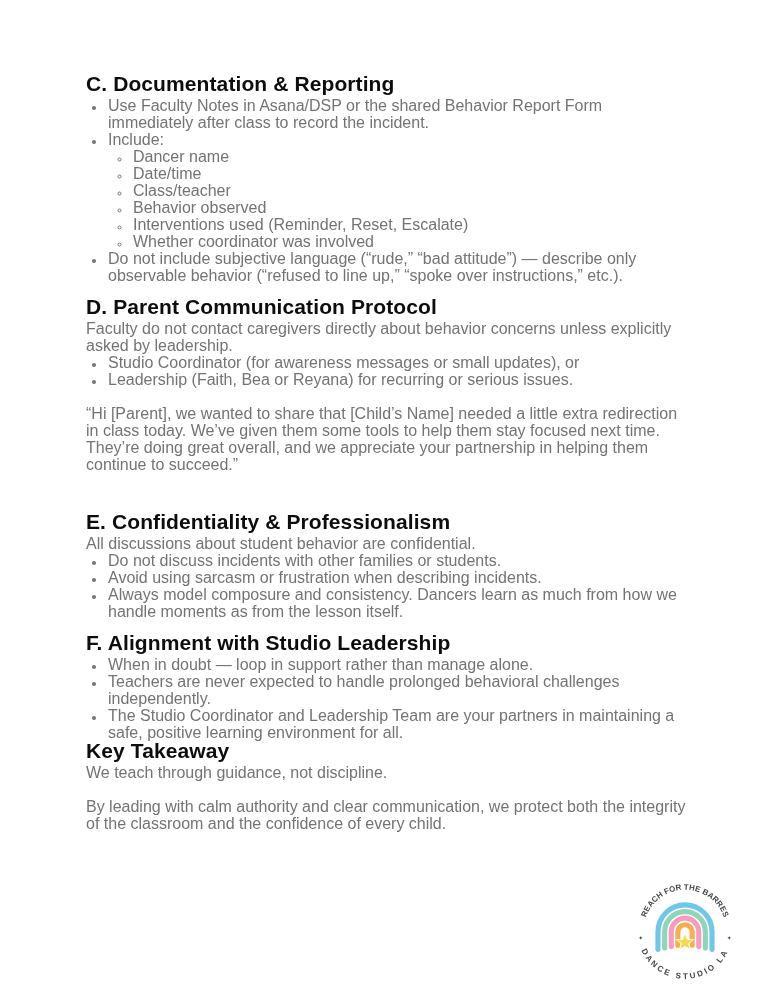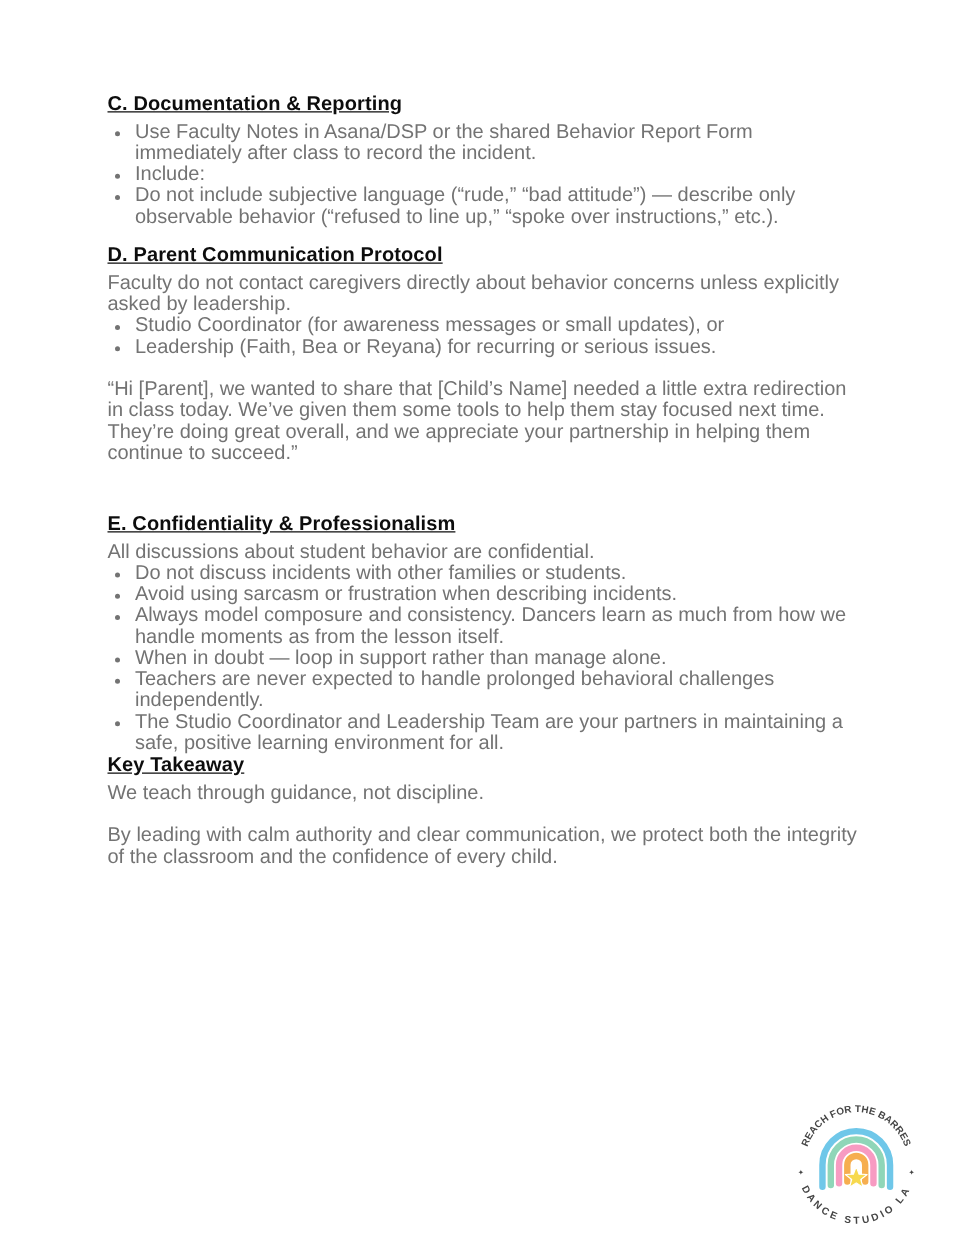--- a/index.html
+++ b/index.html
@@ -10,27 +10,26 @@
     position: relative;
     overflow: hidden;
   }
   .page {
     position: absolute;
     left: 86px; top: 74px;
     width: 604px;
     color: #2e2e2e;
   }
   h2 {
-    font-size: 16px;
+    font-size: 21px;
     line-height: 19px;
     font-weight: 700;
     color: #0d0d0d;
     margin: 0 0 4px 0;
     letter-spacing: 0.1px;
-    text-decoration: underline;
   }
   h2.mt18 { margin-top: 13px; }
   h2.mt21 { margin-top: 39px; }
   h2.mt13 { margin-top: 13px; }
   h2.mt16 { margin-top: 0; }
   p, li {
     font-size: 16px;
     line-height: 17px;
     color: #737373;
   }
@@ -63,20 +62,28 @@
 </head>
 <body>
 
 <div class="page">
 
   <h2>C. Documentation &amp; Reporting</h2>
   <ul class="main">
     <li>Use Faculty Notes in Asana/DSP or the shared Behavior Report Form immediately after class to record the incident.</li>
     <li>
       <span>Include:</span>
+      <ul class="sub">
+        <li>Dancer name</li>
+        <li>Date/time</li>
+        <li>Class/teacher</li>
+        <li>Behavior observed</li>
+        <li>Interventions used (Reminder, Reset, Escalate)</li>
+        <li>Whether coordinator was involved</li>
+      </ul>
     </li>
     <li>Do not include subjective language (“rude,” “bad attitude”) — describe only observable behavior (“refused to line up,” “spoke over instructions,” etc.).</li>
   </ul>
 
   <h2 class="mt18">D. Parent Communication Protocol</h2>
   <p>Faculty do not contact caregivers directly about behavior concerns unless explicitly asked by leadership.</p>
   <ul class="main">
     <li>Studio Coordinator (for awareness messages or small updates), or</li>
     <li>Leadership (Faith, Bea or Reyana) for recurring or serious issues.</li>
   </ul>
@@ -84,20 +91,21 @@
   <p>“Hi [Parent], we wanted to share that [Child’s Name] needed a little extra redirection in class today. We’ve given them some tools to help them stay focused next time. They’re doing great overall, and we appreciate your partnership in helping them continue to succeed.”</p>
 
   <h2 class="mt21">E. Confidentiality &amp; Professionalism</h2>
   <p>All discussions about student behavior are confidential.</p>
   <ul class="main">
     <li>Do not discuss incidents with other families or students.</li>
     <li>Avoid using sarcasm or frustration when describing incidents.</li>
     <li>Always model composure and consistency. Dancers learn as much from how we handle moments as from the lesson itself.</li>
   </ul>
 
+  <h2 class="mt13">F. Alignment with Studio Leadership</h2>
   <ul class="main">
     <li>When in doubt — loop in support rather than manage alone.</li>
     <li>Teachers are never expected to handle prolonged behavioral challenges independently.</li>
     <li>The Studio Coordinator and Leadership Team are your partners in maintaining a safe, positive learning environment for all.</li>
   </ul>
 
   <h2 class="mt16">Key Takeaway</h2>
   <p>We teach through guidance, not discipline.</p>
   <div class="gap"></div>
   <p>By leading with calm authority and clear communication, we protect both the integrity of the classroom and the confidence of every child.</p>

